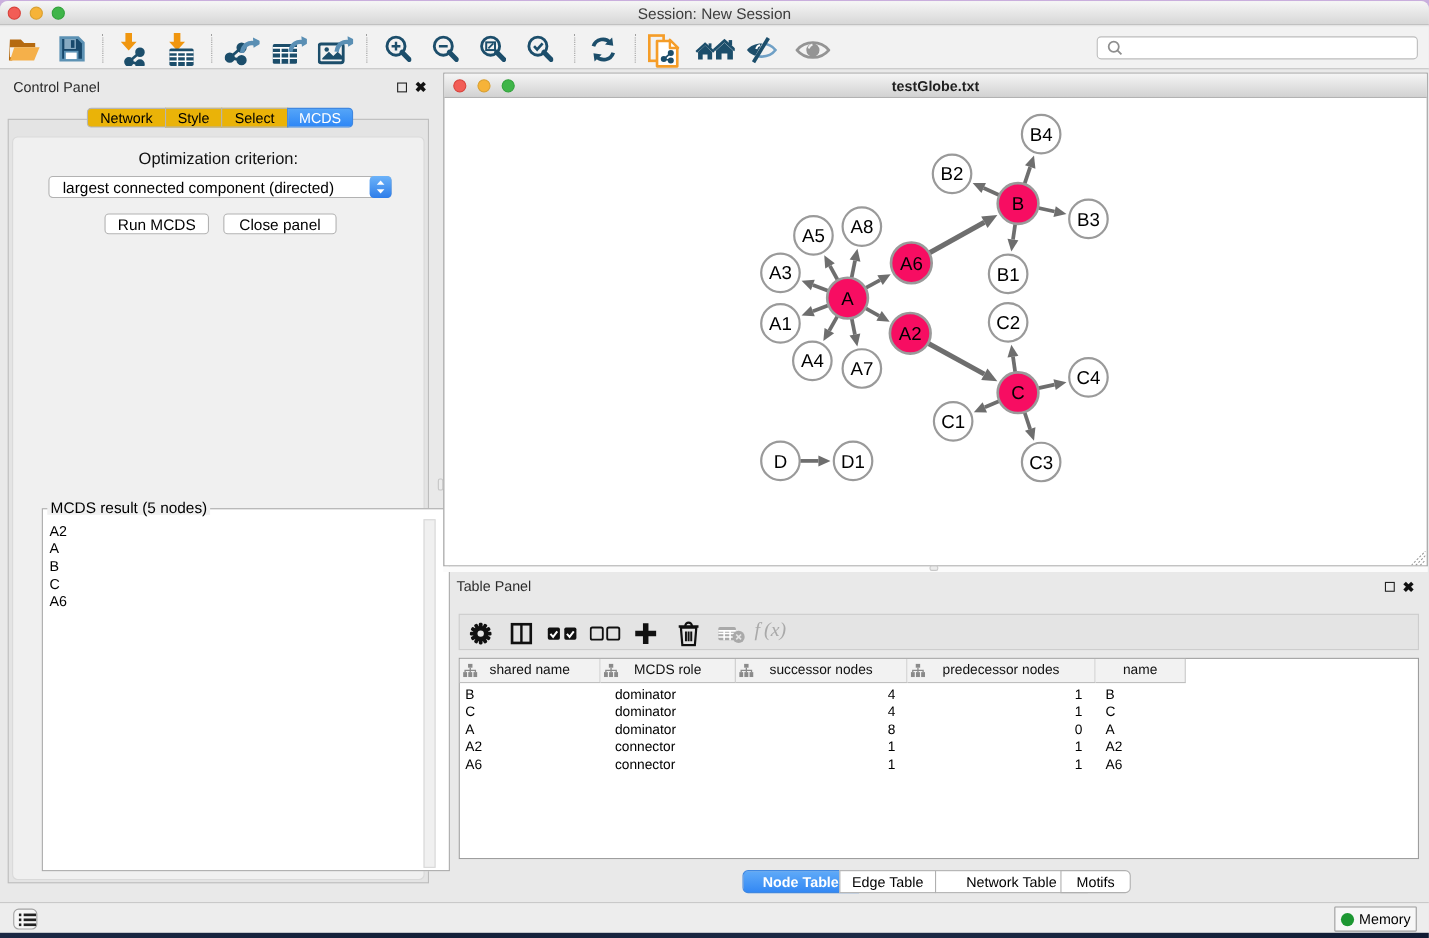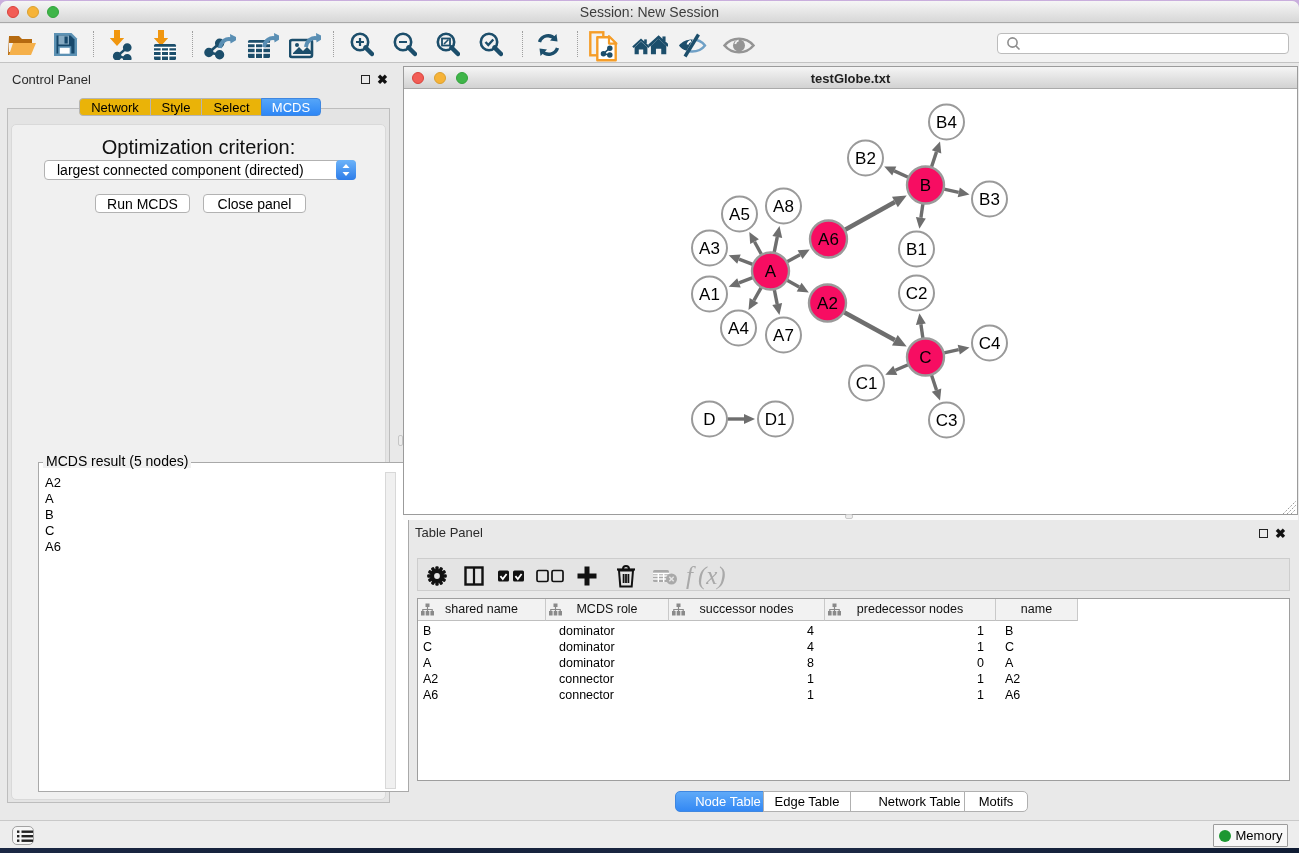--- a/index.html
+++ b/index.html
@@ -18,21 +18,21 @@
 #main { position:absolute; left:0; top:63px; width:1299px; height:757px; background:#e9e9e9; }
 
 #cp-title { position:absolute; left:12px; top:8px; font-size:13px; color:#2b2b2b; }
 .winbtn-sq { position:absolute; width:9px; height:9px; border:1px solid #222; }
 .winbtn-x { position:absolute; font-size:13px; font-weight:bold; color:#111; line-height:10px; }
 #cp-outer { position:absolute; left:7px; top:44px; width:383px; height:695px; background:#e4e4e4; border:1px solid #bdbdbd; }
 #cp-inner { position:absolute; left:3px; top:15px; width:375px; height:676px; background:#f0f0f0; border:1px solid #d9d9d9; border-radius:5px; }
 .tabrow { position:absolute; z-index:5; }
 .tab { position:absolute; top:0; height:18px; background:#eab308; border:1px solid #b5b5b5; font-size:13px; color:#000; text-align:center; line-height:17px; }
 .tab.sel { background:linear-gradient(#55a5f8,#2e87f6); color:#fff; border-color:#3f87e0; }
-#opt-label { position:absolute; left:0; top:11px; width:100%; text-align:center; font-size:20px; color:#111; }
+#opt-label { position:absolute; left:0; top:11px; width:100%; text-align:center; font-size:15px; color:#111; }
 #dropdown { position:absolute; left:32px; top:35px; width:312px; height:20px; background:#fff; border:1px solid #b2b2b2; border-radius:4px; font-size:14px; line-height:19px; padding-left:12px; color:#000; }
 #dd-btn { position:absolute; right:-1px; top:-1px; width:20px; height:20px; border-radius:4px; background:linear-gradient(#6cb3f9,#2e7de9); }
 .btn { position:absolute; height:19px; background:#fff; border:1px solid #b2b2b2; border-radius:4px; font-size:14px; text-align:center; line-height:18px; color:#000; }
 #mcds { position:absolute; left:2px; top:331px; width:373px; height:338px;margin-left:24px; }
 #mcds-border { position:absolute; left:0; top:6px; width:371px; height:330px; border:1px solid #a9a9a9; background:#fff; }
 #mcds-legend { position:absolute; left:5px; top:-2px; background:#f0f0f0; padding:0 3px; font-size:14px; color:#000; line-height:14px; }
 #mcds-list { position:absolute; left:0px; top:19px; font-size:13px; color:#000; }
 #mcds-list div { padding-left:7px; height:16px; line-height:16px; }
 #mcds-scroll { position:absolute; left:347px; top:16px; width:11px; height:317px; background:#f0f0f0; border:1px solid #d8d8d8; }
 
@@ -402,21 +402,21 @@
       <svg style="position:absolute;left:234px;top:8px;" width="26" height="18" viewBox="0 0 26 18">
           <rect x="1" y="3" width="16" height="12" rx="1.5" fill="#a9a9a9"></rect>
           <line x1="1" y1="9.0" x2="17" y2="9.0" stroke="#fff" stroke-width="1.4"></line>
           <line x1="1" y1="12.0" x2="17" y2="12.0" stroke="#fff" stroke-width="1.4"></line>
           <line x1="6.3" y1="6.5" x2="6.3" y2="15" stroke="#fff" stroke-width="1.4"></line>
           <line x1="11.7" y1="6.5" x2="11.7" y2="15" stroke="#fff" stroke-width="1.4"></line>
           <line x1="1" y1="6.5" x2="17" y2="6.5" stroke="#fff" stroke-width="1.6"></line>
           <circle cx="19.5" cy="12" r="5.5" fill="#a9a9a9"></circle>
           <path d="M17.3 9.8 l4.4 4.4 m0 -4.4 l-4.4 4.4" stroke="#e4e4e4" stroke-width="1.5"></path>
         </svg>
-      <div style="position:absolute;left:268px;top:3px;font-family:'Liberation Serif',serif;font-style:italic;font-size:25px;color:#a9a9a9;"><i>f (x)</i></div>
+      <div style="position:absolute;left:268px;top:3px;font-family:'Liberation Serif',serif;font-style:italic;font-size:18px;color:#a9a9a9;"><i>f (x)</i></div>
       </div>
     <div id="tbl">
       <div class="th" style="left:0px;width:128px;"><svg width="13" height="13" viewBox="0 0 13 13" style="position:absolute;left:3px;top:4px;">
             <g fill="#8a8a8a">
               <rect x="4.5" y="0.5" width="4" height="3.5"></rect>
               <rect x="0" y="8" width="3.6" height="4.5"></rect>
               <rect x="4.7" y="8" width="3.6" height="4.5"></rect>
               <rect x="9.4" y="8" width="3.6" height="4.5"></rect>
             </g>
             <g stroke="#8a8a8a" stroke-width="1.2" fill="none">
@@ -477,21 +477,21 @@
       <div class="td" style="left:251px;top:72px;width:145px;text-align:right;">1</div>
       <div class="td" style="left:407px;top:72px;width:159px;text-align:right;">1</div>
       <div class="td" style="left:587px;top:72px;width:70px;">A2</div>
       <div class="td" style="left:5px;top:88px;width:120px;">A6</div>
       <div class="td" style="left:141px;top:88px;width:110px;">connector</div>
       <div class="td" style="left:251px;top:88px;width:145px;text-align:right;">1</div>
       <div class="td" style="left:407px;top:88px;width:159px;text-align:right;">1</div>
       <div class="td" style="left:587px;top:88px;width:70px;">A6</div>
     </div>
     <div class="bottabs" style="left:0;width:1299px;">
-        <div class="btab sel" style="left:675px;width:106px;border-radius:5px 0 0 5px;">Node Table</div>
+        <div class="btab sel" style="left:675px;width:106px;border-radius:5px 0 0 5px;font-weight:bold;">Node Table</div>
         <div class="btab" style="left:763px;width:88px;">Edge Table</div>
         <div class="btab" style="left:850px;width:139px;">Network Table</div>
         <div class="btab" style="left:964px;width:64px;border-radius:0 5px 5px 0;">Motifs</div>
       </div>
   </div>
   <div id="statusbar">
     <div id="listbtn">
         <svg width="16" height="13" viewBox="0 0 16 13" style="position:absolute;left:4px;top:3px;">
           <g fill="#222">
             <rect x="0" y="0.5" width="2.4" height="2.4"></rect>

